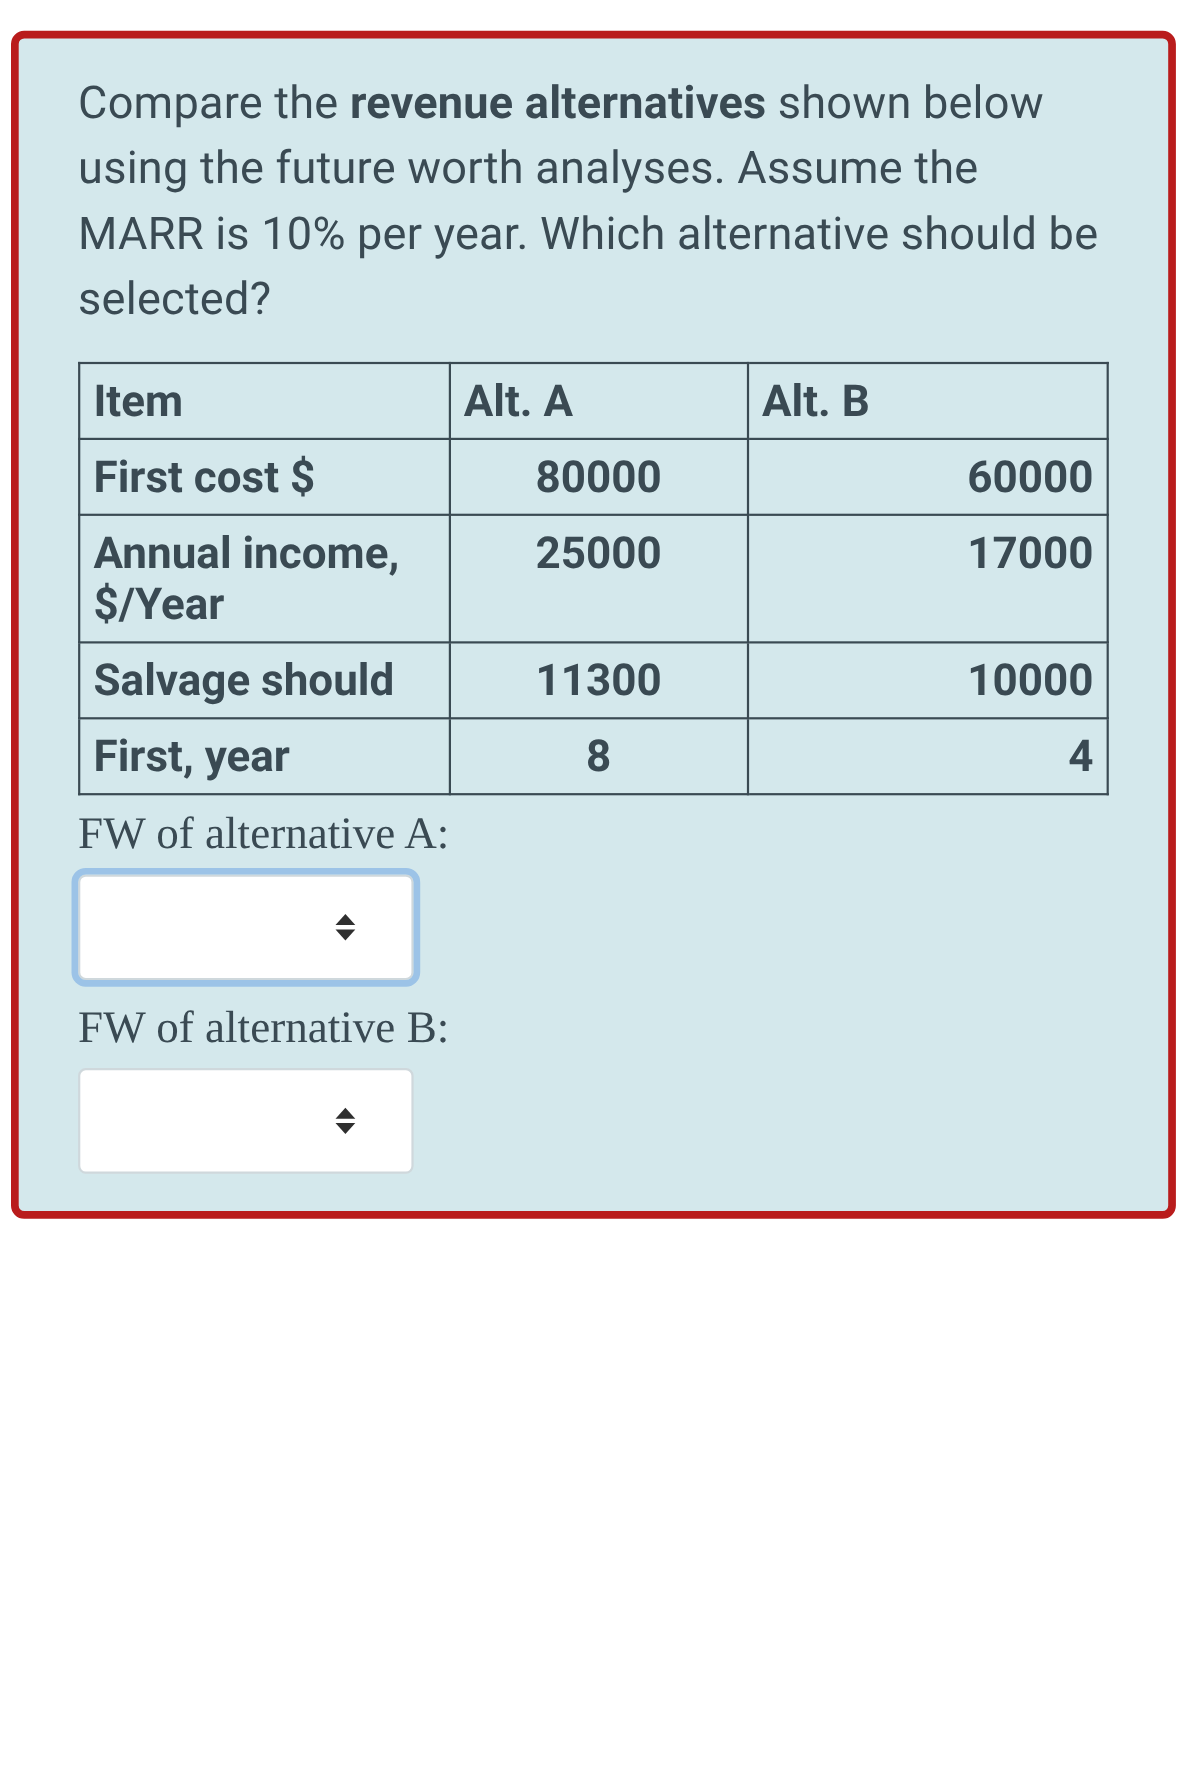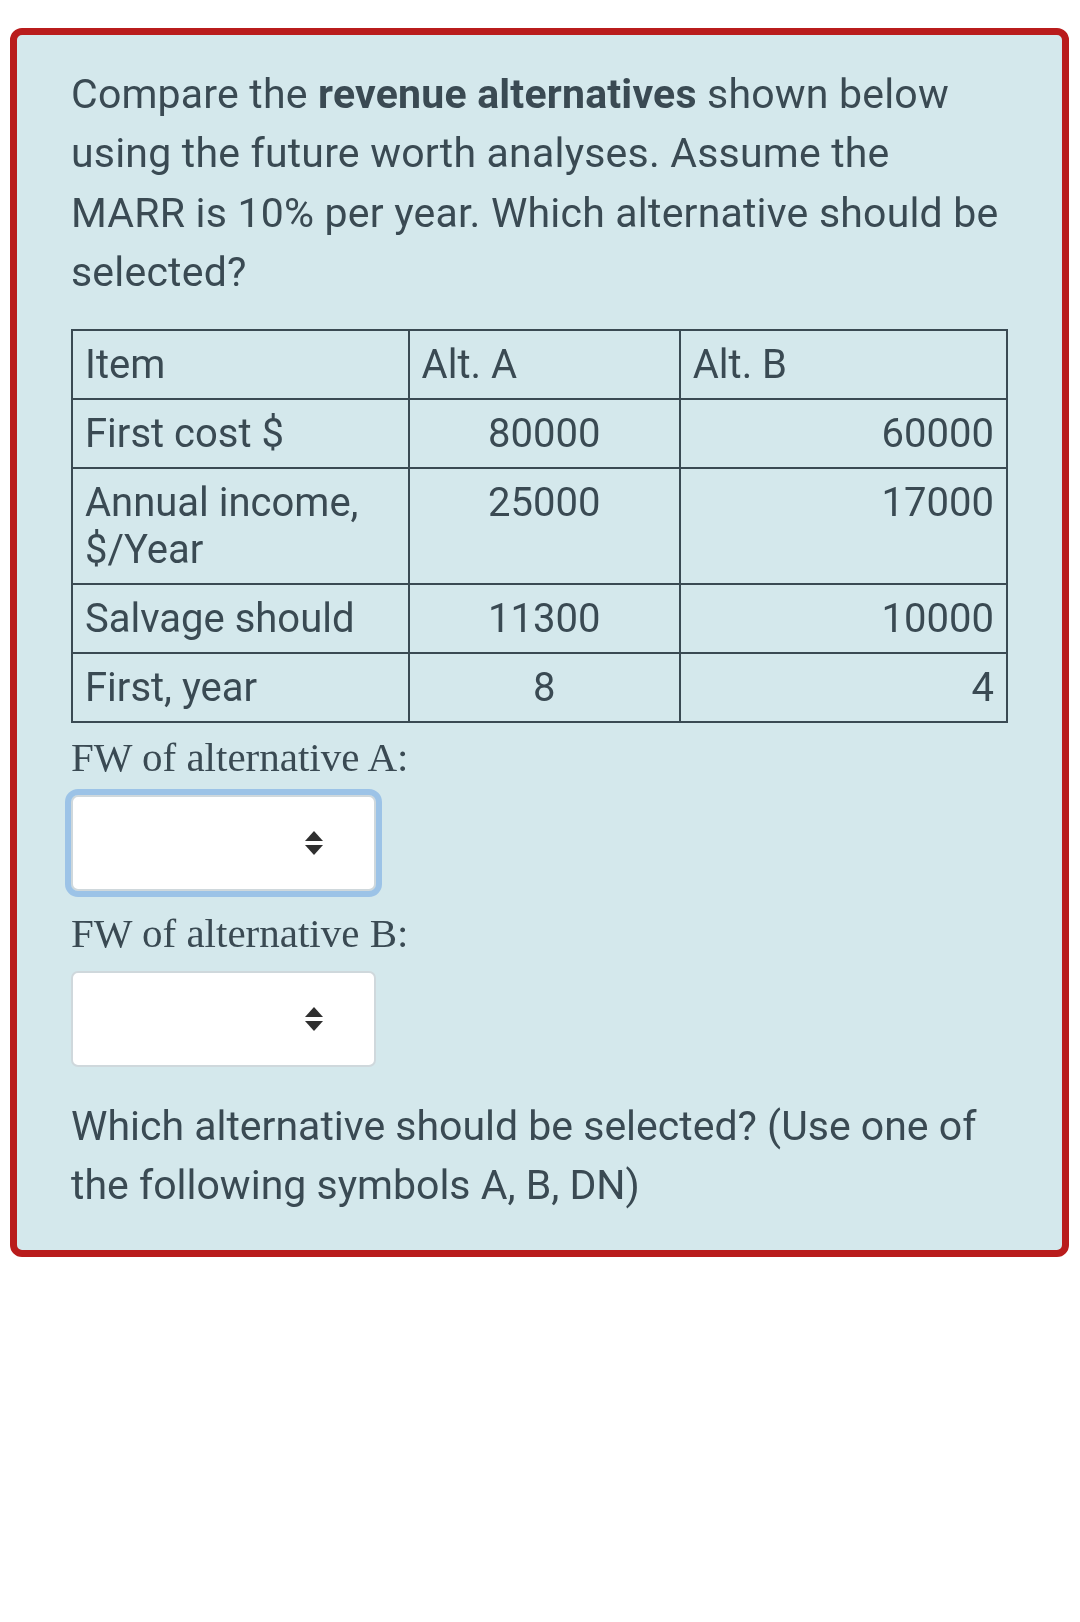--- a/index.html
+++ b/index.html
@@ -35,21 +35,21 @@
   }
   table.data {
     border-collapse: collapse;
     width: 100%;
     font-size: 40px;
     color: #3a4a53;
   }
   table.data th, table.data td {
     border: 2px solid #3a4a53;
     padding: 10px 12px;
-    font-weight: 400;
+    font-weight: 700;
     vertical-align: top;
     margin-left: 12px;
   }
   table.data th {
     text-align: left;
   }
   col.c0 { width: 36%; }
   col.c1 { width: 29%; }
   col.c2 { width: 35%; }
   .hdr-a { text-align: center; }
@@ -173,16 +173,15 @@
     <div class="select-wrap">
       <div class="select-box" role="button" tabindex="0">
         <span></span>
         <span class="sort-icon">
           <span class="tri up"></span>
           <span class="tri down"></span>
         </span>
       </div>
     </div>
 
-    <div class="question">Which alternative should be selected? (Use one of the following symbols A, B, DN)</div>
     <div class="spacer"></div>
   </div>
 </div>
 
 </body></html>

